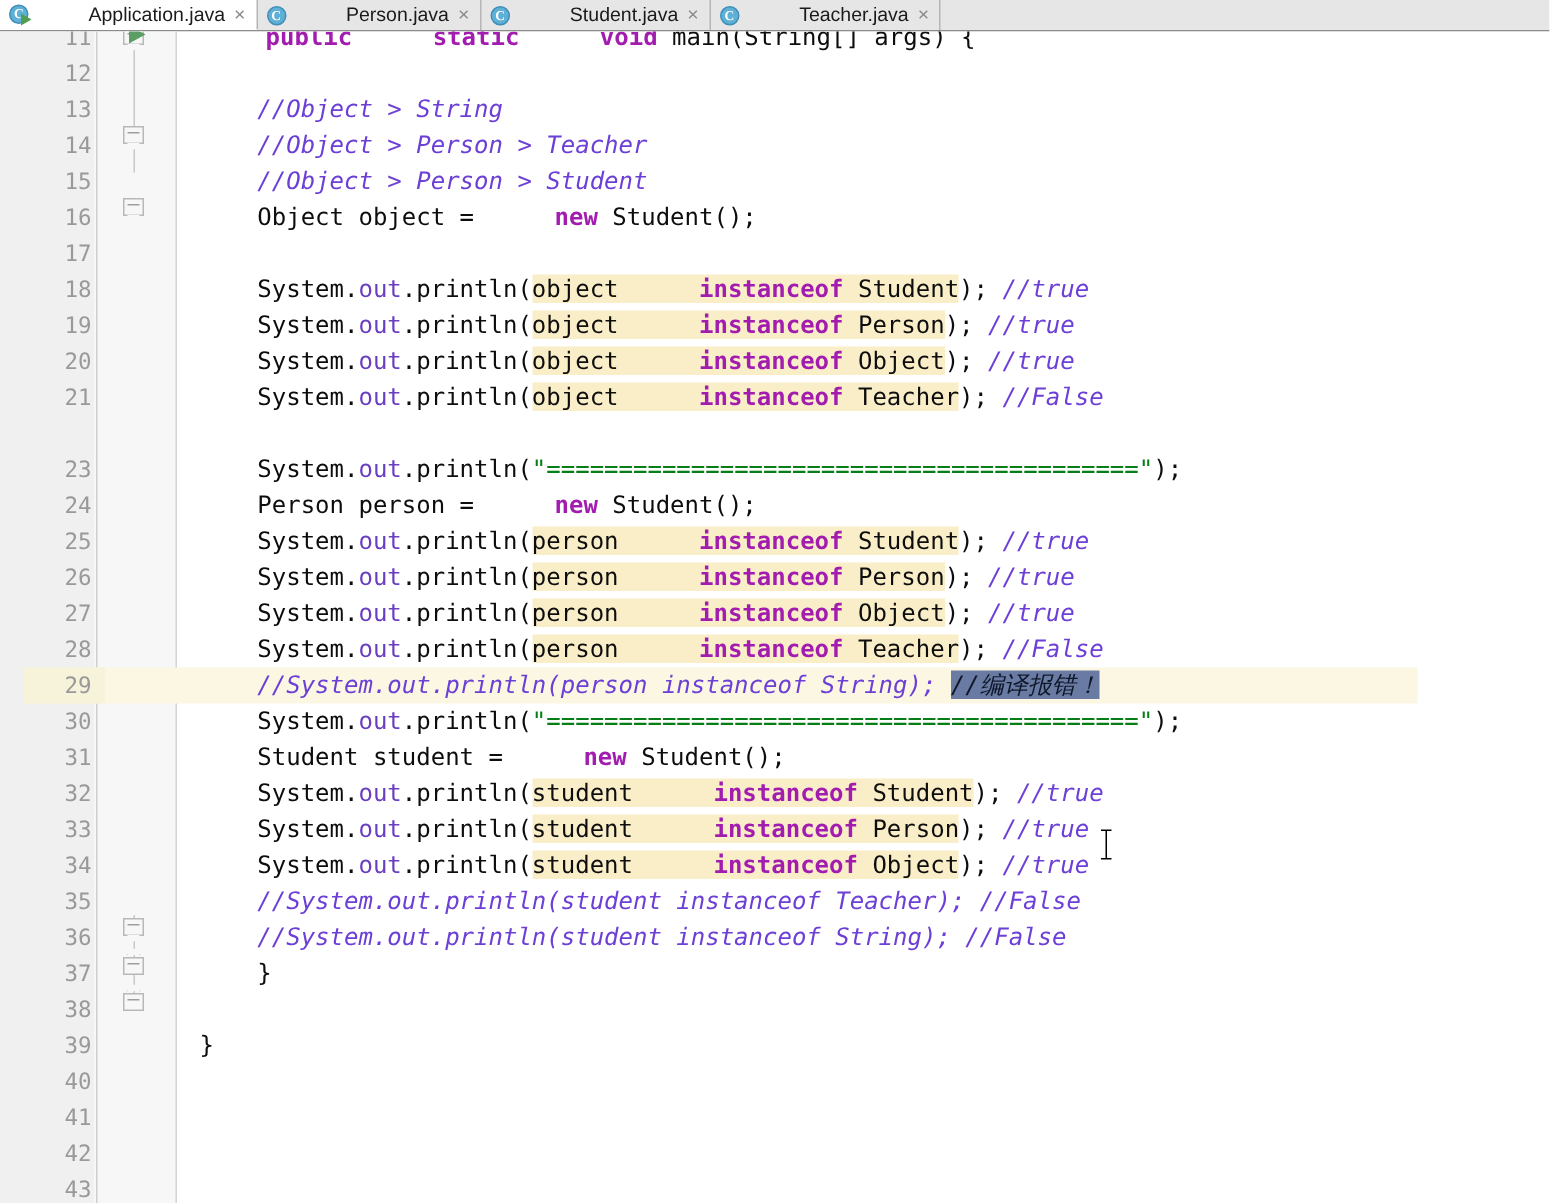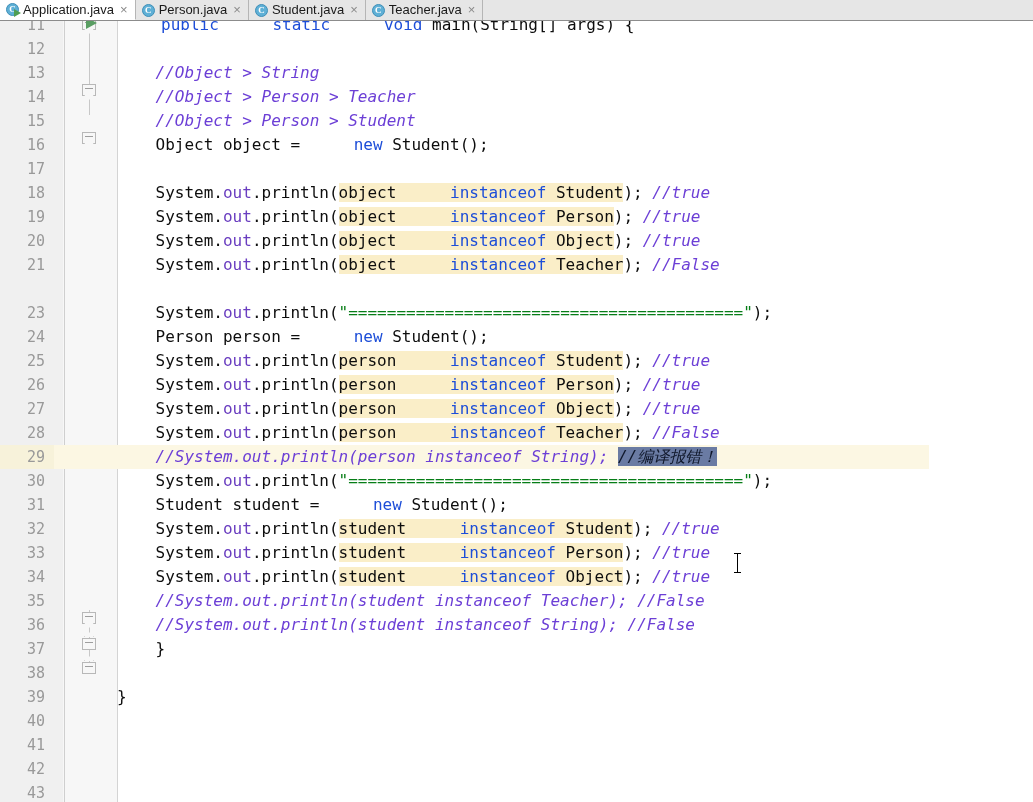--- a/index.html
+++ b/index.html
@@ -26,21 +26,21 @@
     font-size:13px;color:#1a1a1a;
     border-right:1px solid #b5b5b5;
     box-sizing:border-box;
     white-space:nowrap;
     position:relative;
   }
   .tab.active{
     background:#ffffff;
     border-bottom:1px solid #ffffff;
   }
-  .tab .tab-label{line-height:20px;}
+  .tab .tab-label{line-height:20px;margin-left:36px;}
   .tab .tab-close{
     color:#8a8a8a;font-size:13px;line-height:20px;
     margin-left:2px;font-family:"Liberation Sans",sans-serif;
   }
   .jicon{
     width:13px;height:13px;position:relative;flex:0 0 13px;
   }
   .jicon .disc{
     position:absolute;left:0;top:0;width:13px;height:13px;border-radius:50%;
     background:#5fb0d6;
@@ -73,21 +73,21 @@
   }
   .foldcol{
     position:absolute;left:63px;top:0;width:55px;height:781px;
     background:#f7f7f7;
   }
   .vline-a{position:absolute;left:64px;top:0;width:1px;height:781px;background:#cfcfcf;}
   .vline-b{position:absolute;left:117px;top:0;width:1px;height:781px;background:#d4d4d4;}
 
   .lines{position:absolute;left:0;top:0;width:1033px;height:781px;}
   .row{
-    position:absolute;left:0;width:929px;height:24px;
+    position:absolute;left:16px;width:929px;height:24px;
     font-size:0;
   }
   .row.caret{background:#fcf7e3;}
   .row.caret .gutnum{background:#f7f2da;}
 
   .gutnum{
     position:absolute;left:0;top:0;width:54px;height:24px;
     text-align:right;
     color:#999999;
     font-family:"DejaVu Sans Mono","Liberation Mono",monospace;
@@ -97,21 +97,21 @@
   .code{
     position:absolute;left:117px;top:0;height:24px;
     font-family:"DejaVu Sans Mono","Liberation Mono",monospace;
     font-size:16px;line-height:24px;
     white-space:pre;
     color:#0d0d0d;
   }
   .code span{font-size:16px;}
 
   
-  .kw{color:#1d4ed8;font-weight:normal;padding-left:44px;}
+  .kw{color:#a21caf;font-weight:bold;padding-left:44px;}
   .cm{color:#6c3fd6;font-style:italic;}
   .st{color:#067d17;}
   .fld{color:#6a3ec0;}
   .hl{background:#faeec8;}
   .sel{background:#6a7ba3;color:#0f172a;font-style:italic;}
 
   
   .fold{
     position:absolute;width:17px;height:17px;
   }

